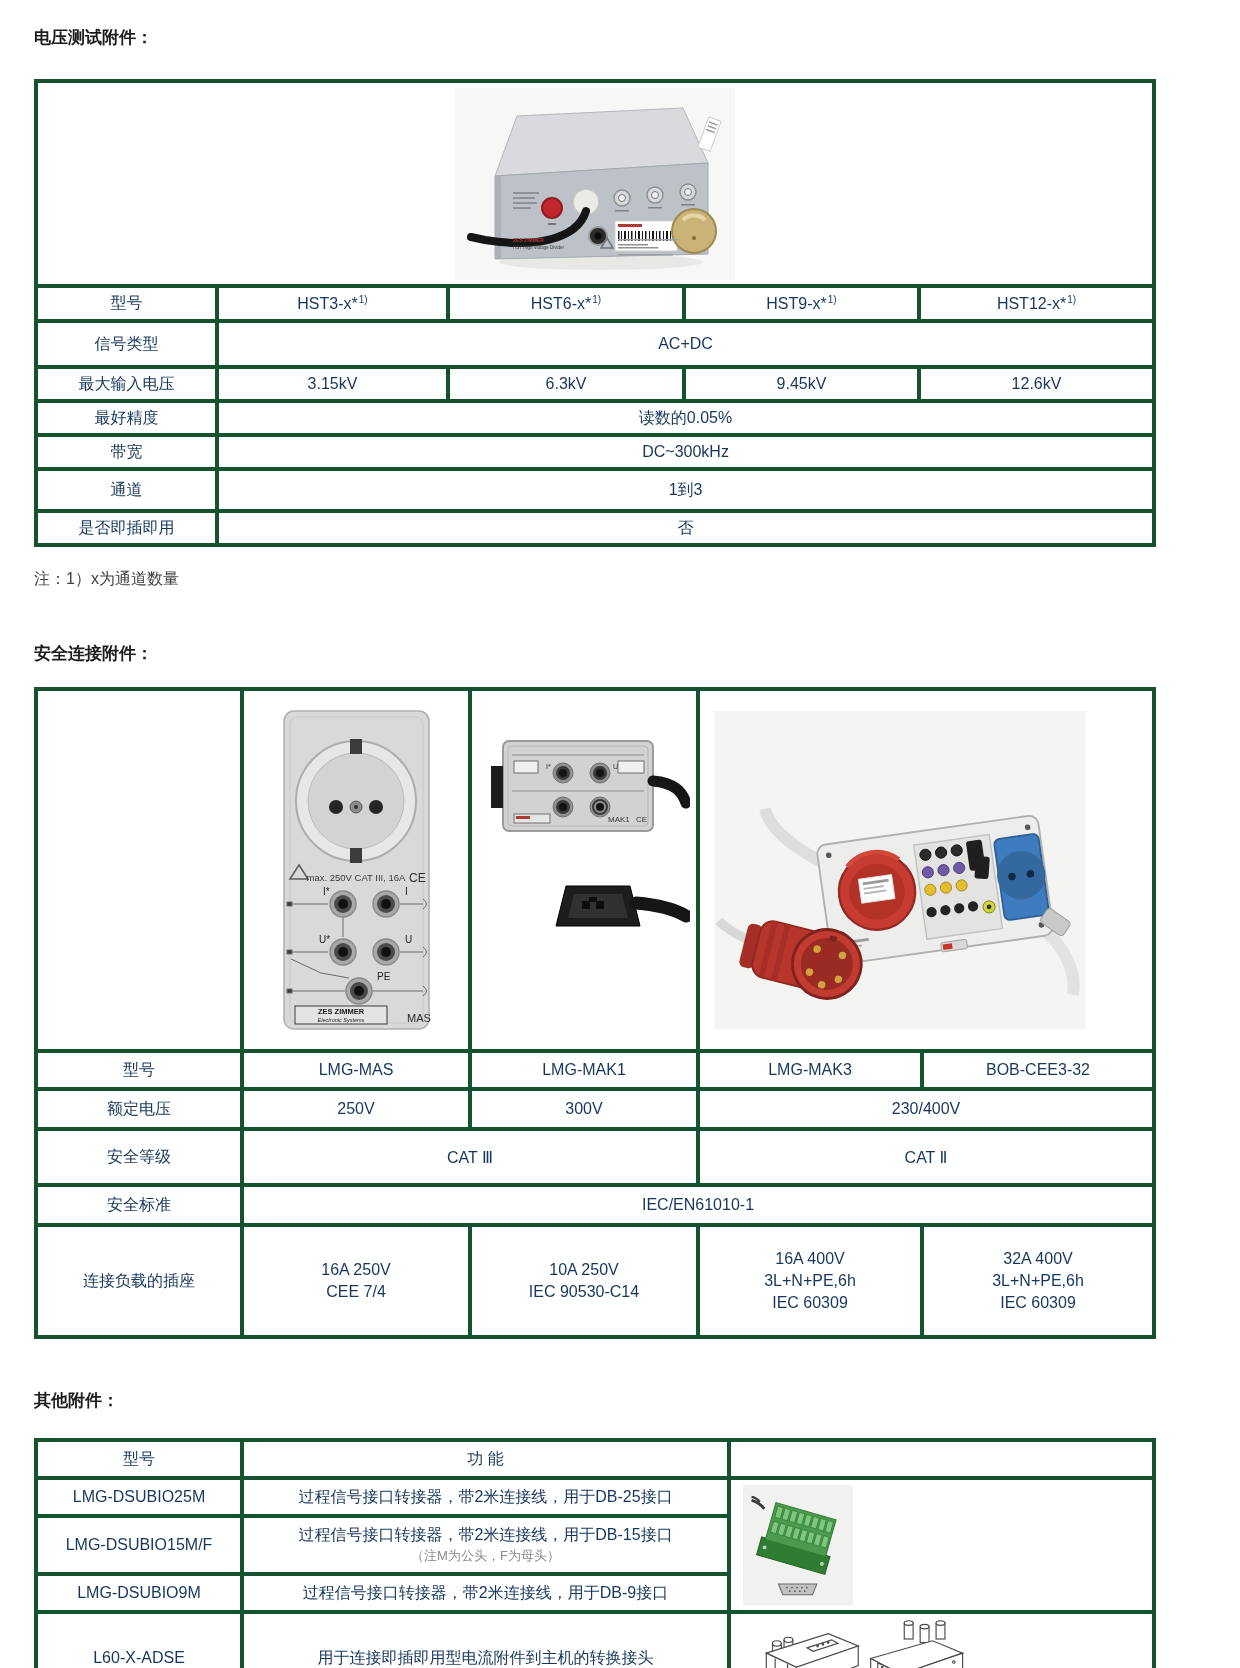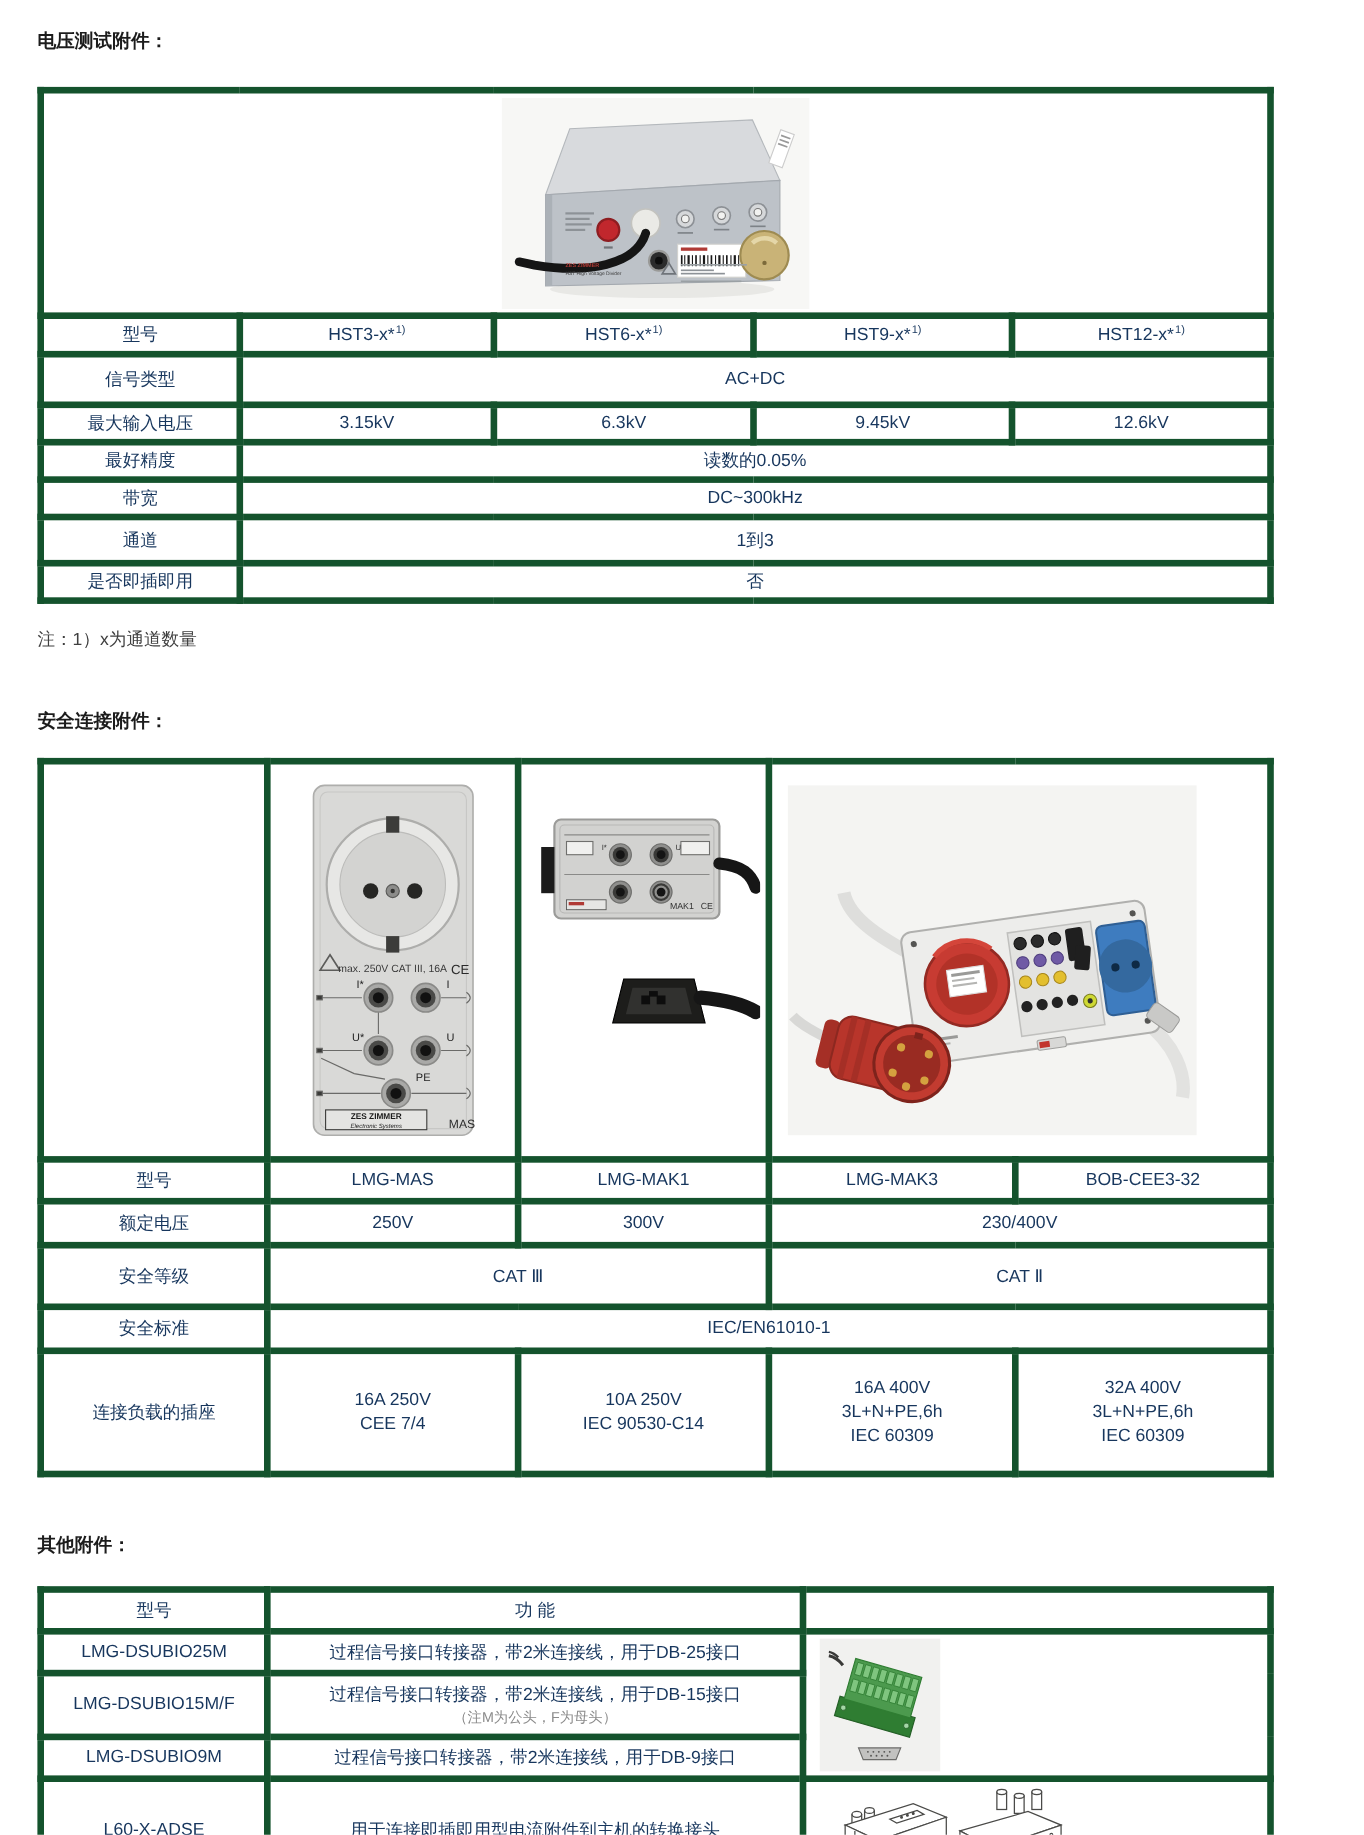--- a/index.html
+++ b/index.html
@@ -12,21 +12,21 @@
   .sec-title{color:#1c1c1c;font-size:17px;font-weight:bold;margin:0;}
   .title1{margin-top:8px;}
   .title2{margin-top:52px;}
   .title3{margin-top:50px;}
   .note{margin-top:22px;color:#3f3f3f;font-size:16px;}
   table.t{border-collapse:collapse;table-layout:fixed;width:1118px;}
   table.t1{margin-top:30px;}
   table.t2{margin-top:22px;}
   table.t3{margin-top:26px;}
   table.t td{
-    border:6px solid #14532d;font-size:16px;color:#17365D;
+    border:4px solid #14532d;font-size:16px;color:#17365D;
     text-align:center;vertical-align:middle;padding:2px 4px;overflow:hidden;
   }
   td.lbl{text-align:left;padding-left:9px;}
   td.photo-cell{padding:0;}
   sup.fn{font-size:10px;vertical-align:super;margin-left:1px;}
   .func{ text-align:left;padding-left:10px;margin-left:44px;}
   .subnote{color:#8a8a8a;font-size:13px;text-align:center;margin-top:1px;}
   .sockline{line-height:22px;}
   svg{display:block;}
   .center-svg{margin:0 auto;}

